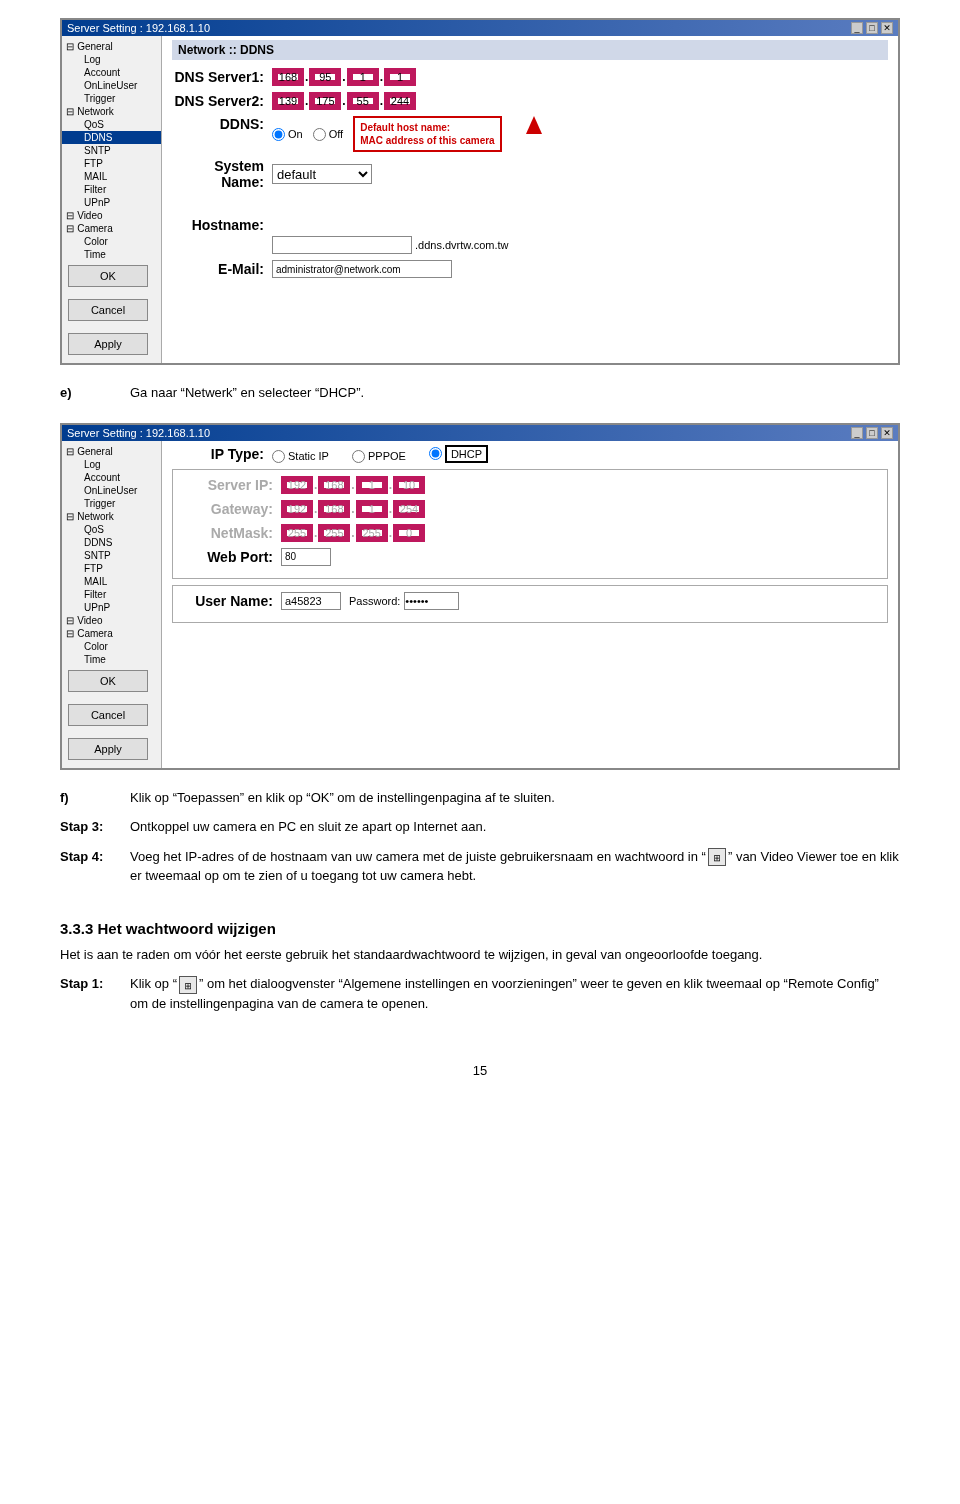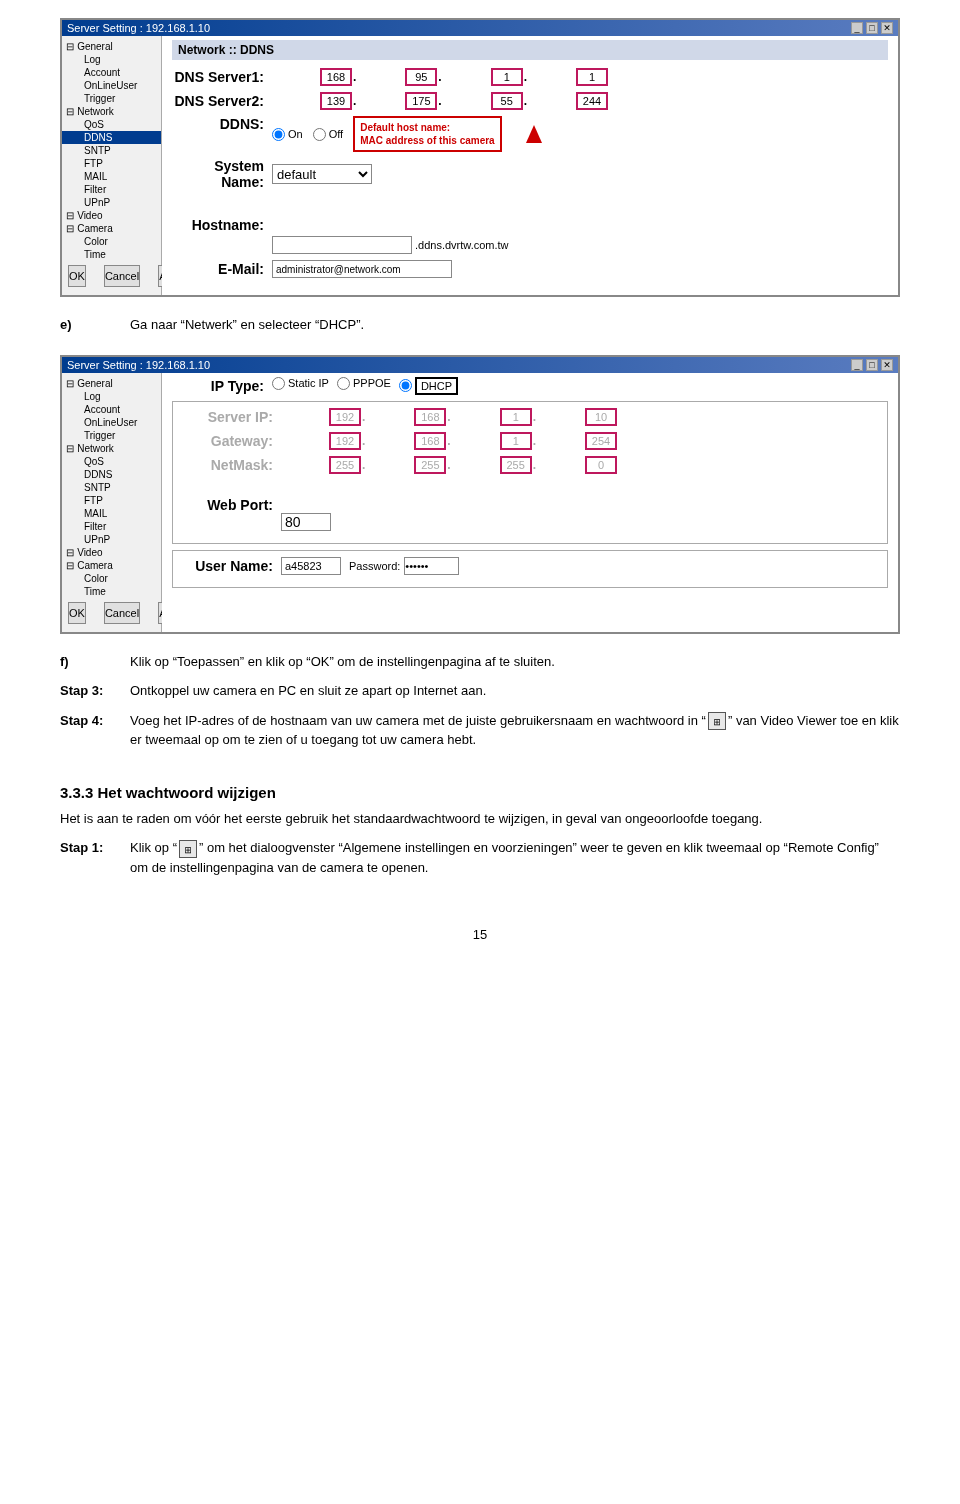--- a/index.html
+++ b/index.html
@@ -62,22 +62,22 @@
     }
     .sidebar-item.selected {
       background: #003c8f;
       color: #fff;
     }
     .sidebar-item.indent2 { padding-left: 22px; }
     .sidebar-item.section-header { padding-left: 4px; }
     .sidebar-btns {
       padding: 4px 6px;
       display: flex;
-      flex-direction: row;
-      gap: 18px;
+      flex-direction: column;
+      gap: 12px;
     }
     .sidebar-btns button {
       width: 80px;
       height: 22px;
       background: #e0e0e0;
       border: 1px solid #888;
       cursor: pointer;
       font-size: 11px;
     }
     .content-area {
@@ -108,43 +108,42 @@
       font-weight: bold;
     }
     .ip-input {
       display: flex;
       align-items: center;
       gap: 1px;
     }
     .ip-box {
       width: 32px;
       height: 18px;
-      border: 2px solid #be185d;
+      border: 6px solid #be185d;
       background: #fff;
       text-align: center;
       font-size: 11px;
       display: flex;
       align-items: center;
       justify-content: center;
-      margin-left: 48px;
     }
     .ip-dot { font-size: 12px; font-weight: bold; }
 
     input[type="text"], .text-input {
       border: 1px solid #888;
       background: #fff;
       height: 18px;
       font-size: 11px;
       padding: 0 3px;
     }
 
     .radio-group {
       display: flex;
-      align-items: flex-start;
-      gap: 8px;
+      align-items: flex-end;
+      gap: 23px;
       font-size: 11px;
     }
 
     .hint-box {
       background: #fff;
       border: 2px solid #cc0000;
       color: #cc0000;
       font-size: 10px;
       padding: 3px 5px;
       font-weight: bold;
@@ -311,21 +310,21 @@
         <div class="form-label">DDNS:</div>
         <div style="display:flex;align-items:center;gap:10px;">
           <label style="display:flex;align-items:center;gap:3px;font-size:11px;">
             <input type="radio" name="ddns1" checked="" style=""> 
               <span>On</span>
           </label>
           <label style="display:flex;align-items:center;gap:3px;font-size:11px;">
             <input type="radio" name="ddns1" style=""> 
               <span>Off</span>
           </label>
-          <div style="display:flex;align-items:center;gap:20px;">
+          <div style="display:flex;align-items:flex-start;gap:20px;">
             <div class="hint-box">
               <div>Default host name:</div>
               <div>MAC address of this camera</div>
             </div>
             <div style="display:flex;flex-direction:column;align-items:center;">
               <div class="arrow-up"></div>
             </div>
           </div>
         </div>
       </div>
@@ -450,21 +449,21 @@
             <span class="ip-dot" style="color:#aaa;">.</span>
             <div class="ip-box" style="color:#aaa;">255</div>
             <span class="ip-dot" style="color:#aaa;">.</span>
             <div class="ip-box" style="color:#aaa;">255</div>
             <span class="ip-dot" style="color:#aaa;">.</span>
             <div class="ip-box" style="color:#aaa;">0</div>
           </div>
         </div>
         <div class="form-row">
           <div class="form-label">Web Port:</div>
-          <input type="text" value="80" style="width: 50px; height: 18px; border: 1px solid rgb(136, 136, 136); font-size: 14px; margin-top: 33px;">
+          <input type="text" value="80" style="width: 50px; height: 18px; border: 1px solid rgb(136, 136, 136); font-size: 10px;">
         </div>
       </div>
 
       <div class="section-box">
         <div class="form-row">
           <div class="form-label">User Name:</div>
           <input type="text" value="a45823" style="width: 60px; height: 18px; border: 1px solid rgb(136, 136, 136); font-size: 11px; margin-right: 8px;">
           <span style="font-size:11px;margin-right:4px;">Password:</span>
           <input type="password" value="******" style="width: 55px; height: 18px; border: 1px solid rgb(136, 136, 136); font-size: 11px;">
         </div>

